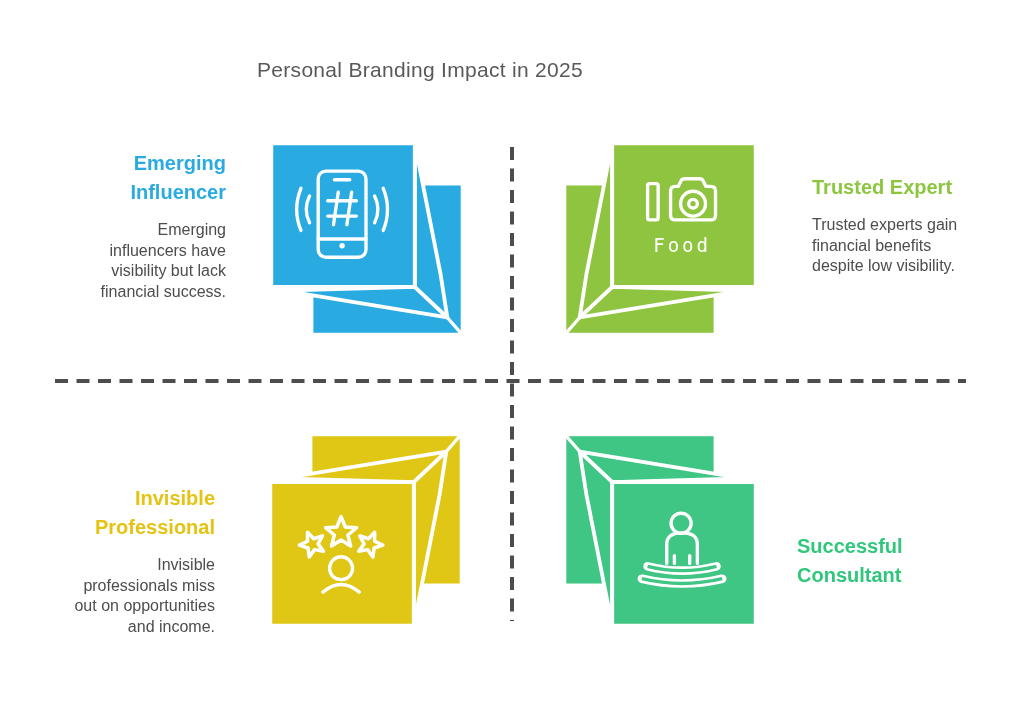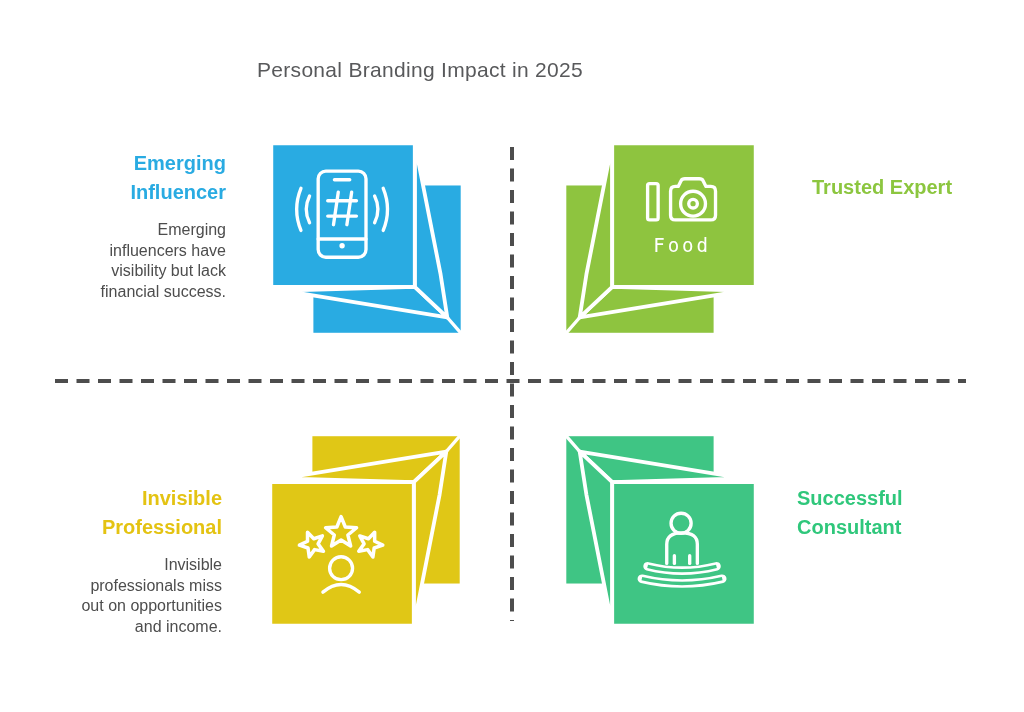--- a/index.html
+++ b/index.html
@@ -17,26 +17,26 @@
   .qtext{position:absolute;}
   .qtext h2{
     margin:0 0 13px 0;font-size:20px;line-height:29px;font-weight:700;
     white-space:pre-line;
   }
   .qtext p{
     margin:0;font-size:16px;line-height:20.5px;color:#4D4D4D;white-space:pre-line;
   }
   .tl{left:40px;top:149px;width:186px;text-align:right;}
   .tr{left:797px;top:173px;width:195px;text-align:left;margin-left:15px;}
-  .bl{left:36px;top:484px;width:186px;text-align:right;}
+  .bl{left:29px;top:484px;width:186px;text-align:right;}
   .br{left:797px;top:484px;width:195px;text-align:left;}
   .tl h2{color:#29ABE2;}
   .tr h2{color:#8CC63F;}
   .bl h2{color:#E4C312;}
-  .br h2{color:#2FC77B;}
+  .br h2{color:#2FC77B;margin-top:48px;}
 
   .cube{position:absolute;width:220px;height:220px;}
   .cube-tl{left:256px;top:130px;}
   .cube-tr{left:551px;top:130px;}
   .cube-bl{left:255px;top:419px;}
   .cube-br{left:551px;top:419px;}
 
   .c-blue   .cf{fill:#29ABE2;}
   .c-lime   .cf{fill:#8EC43F;}
   .c-yellow .cf{fill:#E0C716;}
@@ -67,20 +67,23 @@
     <h2>Emerging
 Influencer</h2>
     <p>Emerging
 influencers have
 visibility but lack
 financial success.</p>
   </div>
 
   <div class="qtext tr">
     <h2>Trusted Expert</h2>
+    <p>Trusted experts gain
+financial benefits
+despite low visibility.</p>
   </div>
 
   <div class="qtext bl">
     <h2>Invisible
 Professional</h2>
     <p>Invisible
 professionals miss
 out on opportunities
 and income.</p>
   </div>

